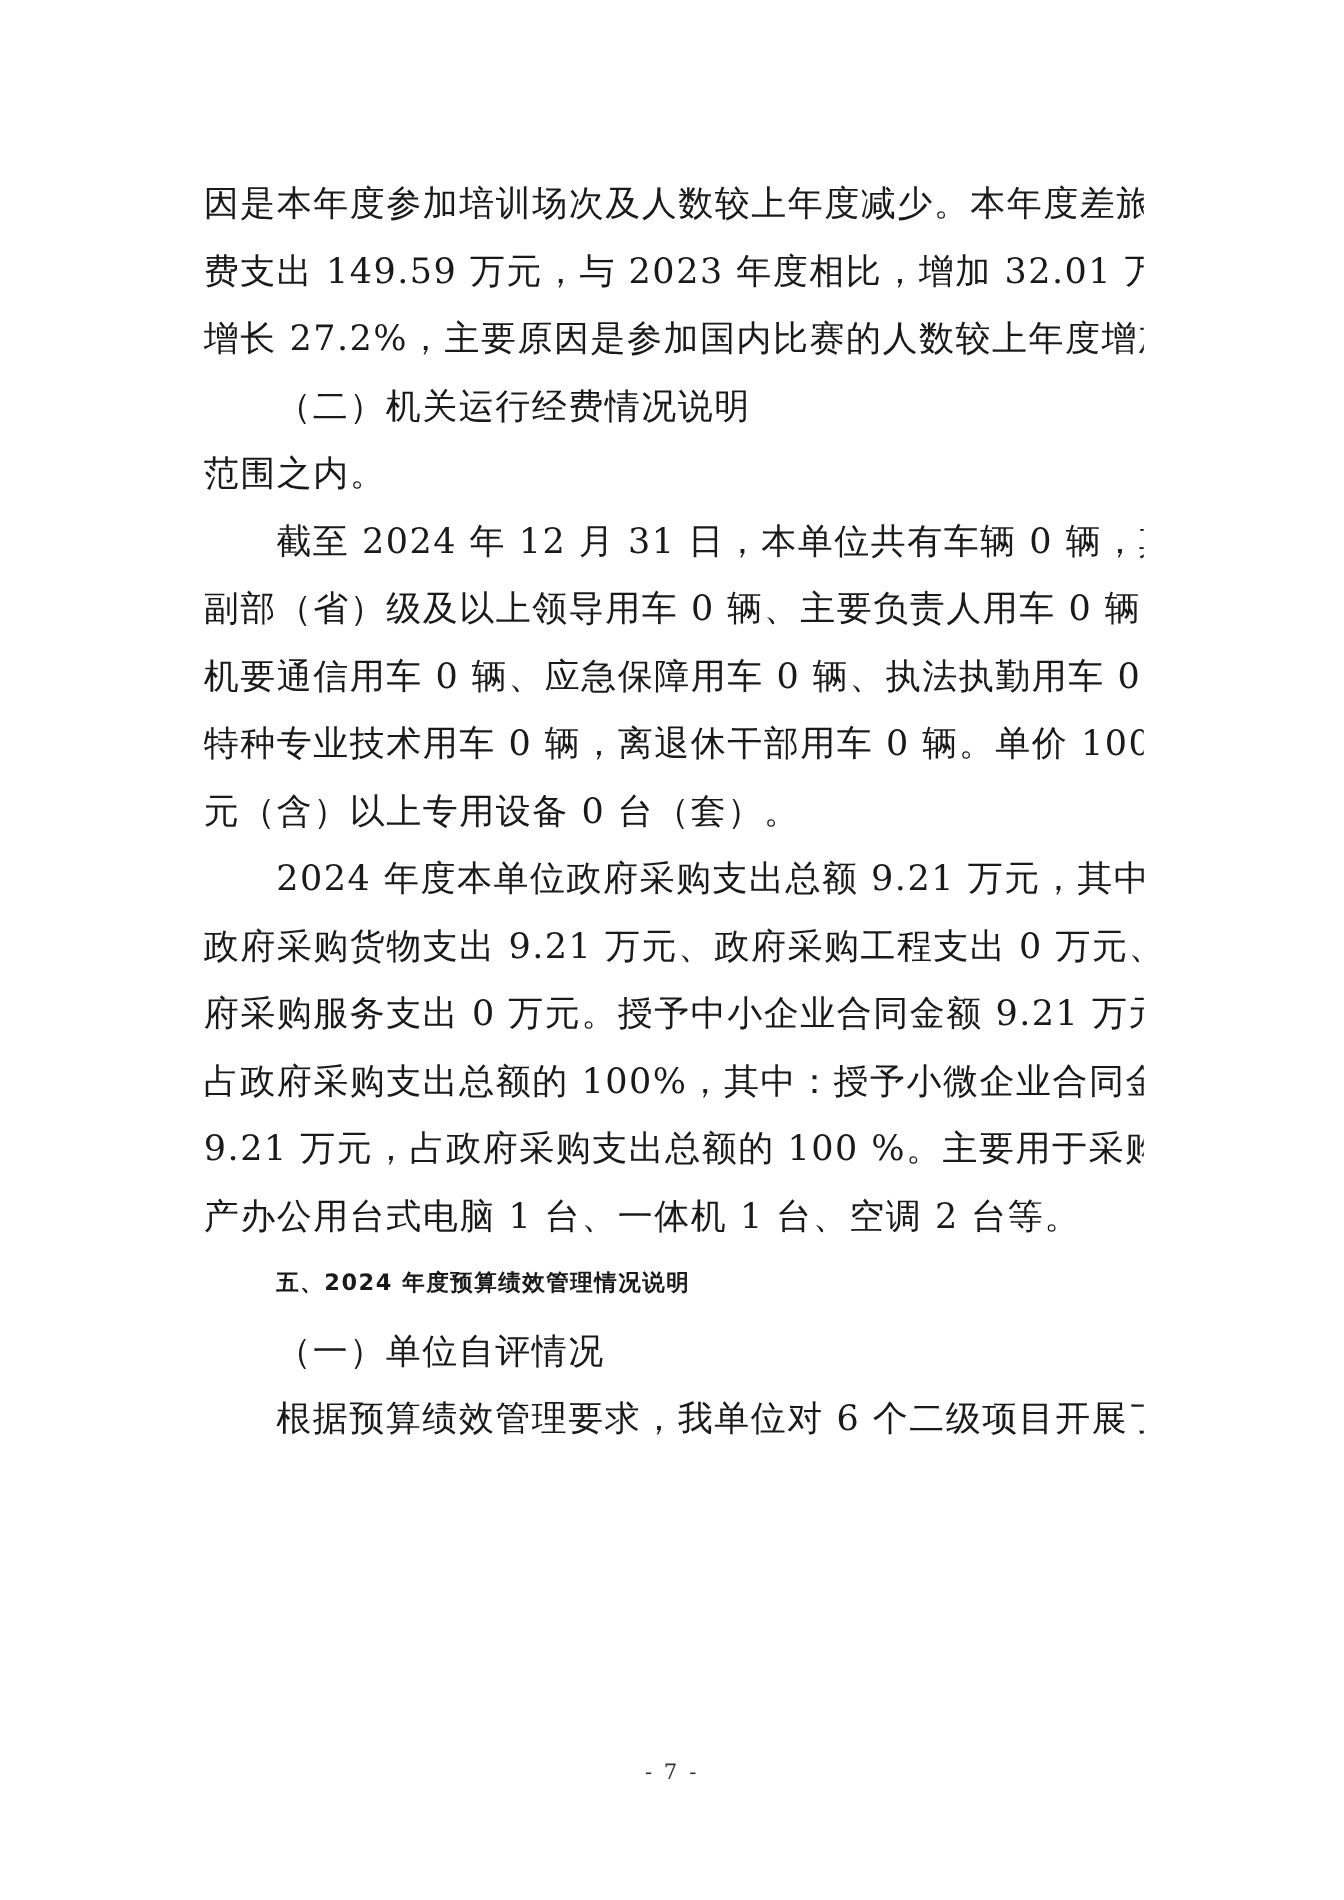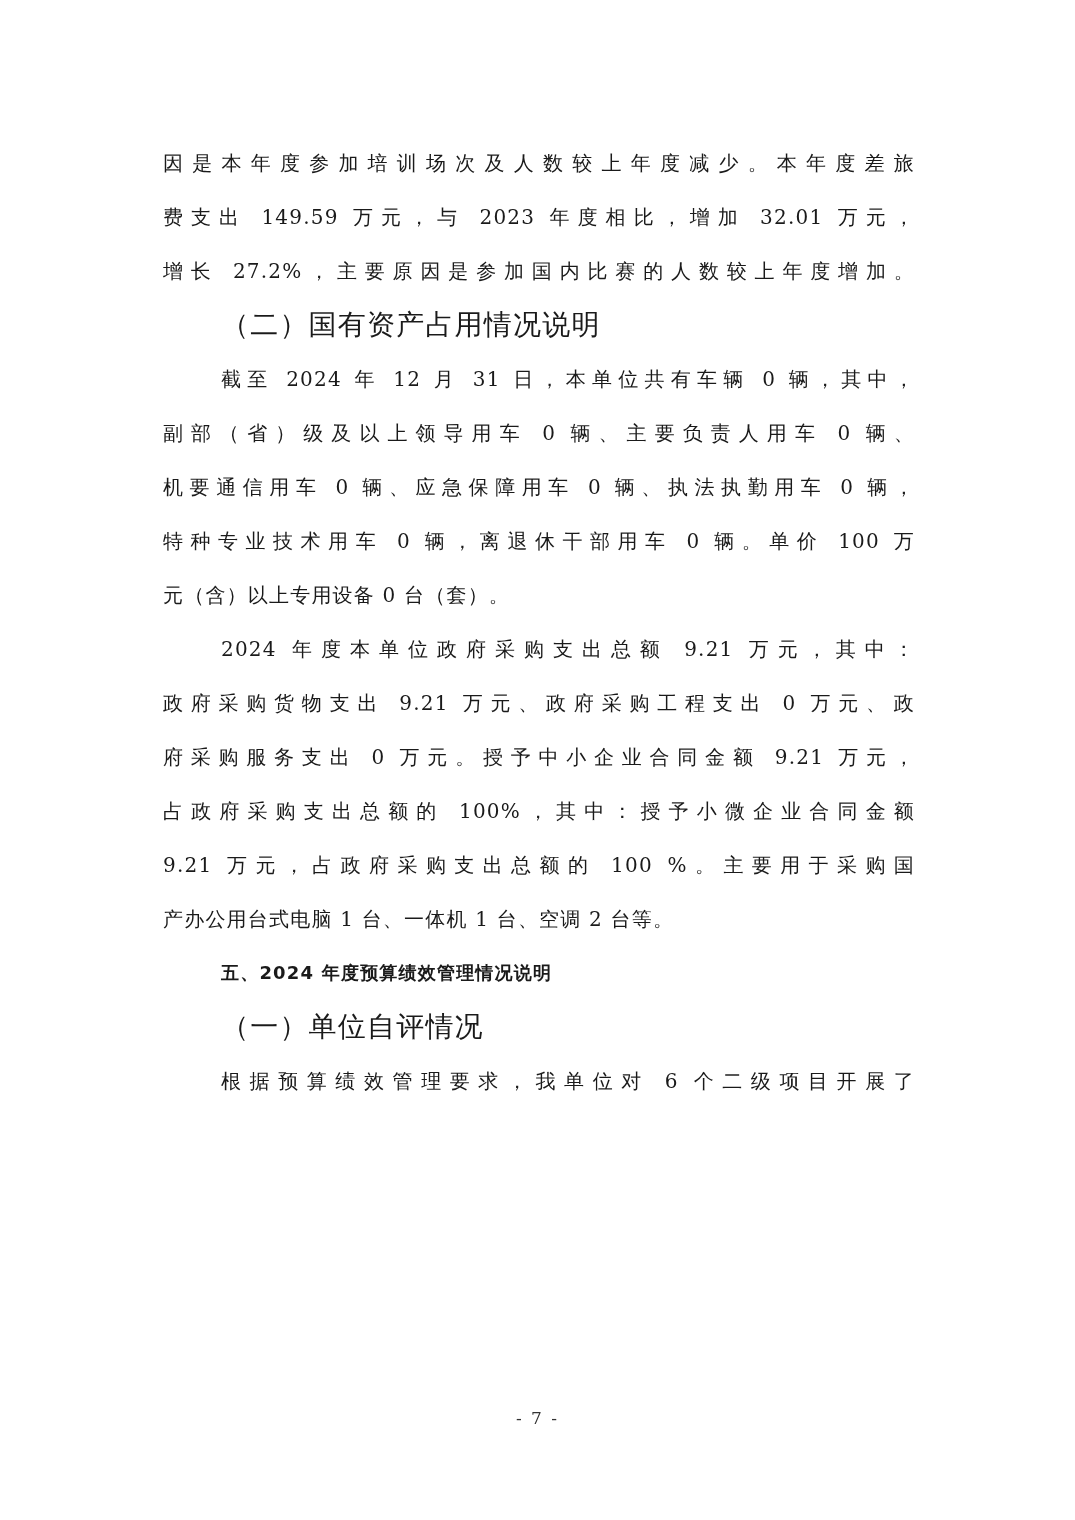--- a/index.html
+++ b/index.html
@@ -1,35 +1,36 @@
 <!DOCTYPE html>
 <html><head>
 <meta charset="utf-8">
 <style>
   html, body { margin: 0; padding: 0; background: #ffffff; }
   body { width: 1075px; height: 1520px; position: relative; overflow: hidden;
          font-family: "DejaVu Serif", "Liberation Serif", serif; color: #1a1a1a; }
   .page { position: absolute; left: 163px; top: 136px; width: 752px; }
-  .line { height: 54px; line-height: 54px; font-size: 20px; white-space: nowrap;
+  .line { height: 54px; line-height: 54px; font-size: 28px; white-space: nowrap;
           letter-spacing: 1.2px; text-align: justify; text-align-last: justify; overflow: hidden; }
   .line.short { text-align-last: left; }
   .indent { padding-left: 58px; }
   .h2 { font-size: 28px; }
   .h1 { font-family: "DejaVu Sans", "Liberation Sans", sans-serif; font-weight: bold; font-size: 18px; }
   .pagenum { position: absolute; top: 1408px; left: 0; width: 1075px; text-align: center;
              font-size: 17px; color: #333; letter-spacing: 2px; }
 </style>
 </head>
 <body>
 
 <div class="page">
   <div class="line">因是本年度参加培训场次及人数较上年度减少。本年度差旅</div>
   <div class="line">费支出 149.59 万元，与 2023 年度相比，增加 32.01 万元，</div>
   <div class="line">增长 27.2%，主要原因是参加国内比赛的人数较上年度增加。</div>
-  <div class="line short indent h2">（二）国有资产占用情况说明</div>
+  <div class="line short indent h2">（二）机关运行经费情况说明</div>
+  <div class="line short">范围之内。</div>
   <div class="line indent">截至 2024 年 12 月 31 日，本单位共有车辆 0 辆，其中，</div>
   <div class="line">副部（省）级及以上领导用车 0 辆、主要负责人用车 0 辆、</div>
   <div class="line">机要通信用车 0 辆、应急保障用车 0 辆、执法执勤用车 0 辆，</div>
   <div class="line">特种专业技术用车 0 辆，离退休干部用车 0 辆。单价 100 万</div>
   <div class="line short">元（含）以上专用设备 0 台（套）。</div>
   <div class="line indent">2024 年度本单位政府采购支出总额 9.21 万元，其中：</div>
   <div class="line">政府采购货物支出 9.21 万元、政府采购工程支出 0 万元、政</div>
   <div class="line">府采购服务支出 0 万元。授予中小企业合同金额 9.21 万元，</div>
   <div class="line">占政府采购支出总额的 100%，其中：授予小微企业合同金额</div>
   <div class="line">9.21 万元，占政府采购支出总额的 100 %。主要用于采购国</div>

